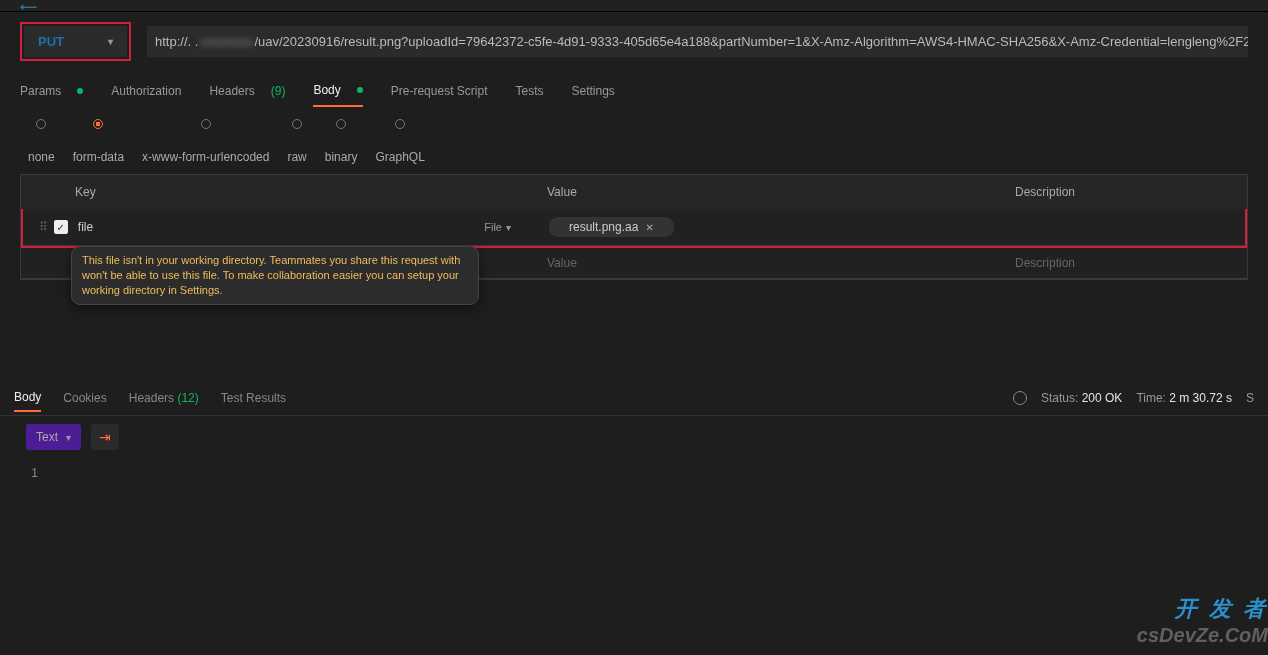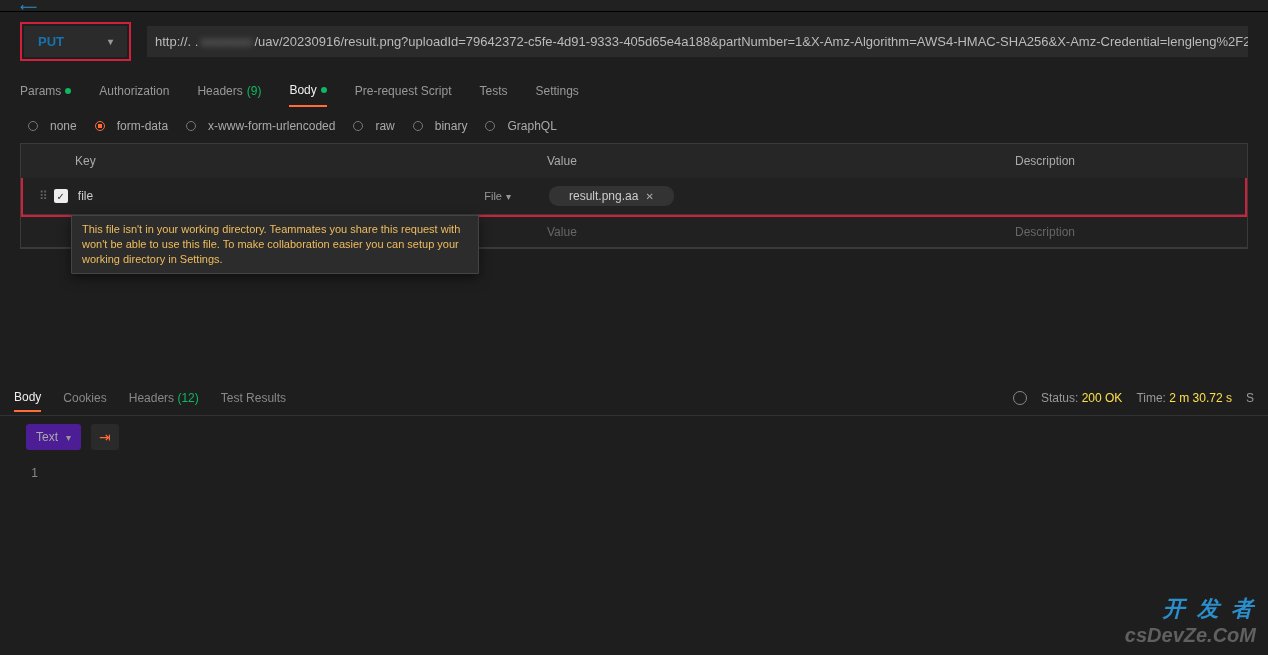--- a/index.html
+++ b/index.html
@@ -6,60 +6,60 @@
 body { background: #1e1e1e; color: #ccc; font-size: 12px; width: 1268px; height: 655px; overflow: hidden; position: relative; }
 .top-strip { height: 12px; background: #212121; border-bottom: 1px solid #000; }
 .back-arrow { position: absolute; top: 0px; left: 20px; color: #2b8fcc; }
 .req-line { display: flex; align-items: center; padding: 10px 20px; gap: 16px; }
 .method-box { border: 2px solid #d21f3c; padding: 2px; display: flex; align-items: center; }
 .method-sel { background: #2b2b2b; color: #1773b0; font-weight: bold; padding: 8px 14px; display: flex; align-items: center; gap: 44px; font-size: 13px; cursor: pointer; }
 .chev { font-size: 10px; color: #999; }
 .url-bar { flex: 1; color: #bbb; font-size: 13px; padding: 8px; background: #2b2b2b; display: flex; align-items: center; white-space: nowrap; overflow: hidden; }
 .url-blur { filter: blur(3px); margin: 0 2px; color:#888; }
 .tabs { display: flex; gap: 28px; padding: 0 20px; margin-top: 4px; }
-.tab { color: #999; padding: 8px 0; cursor: pointer; display: flex; align-items: center; gap: 4px; }
+.tab { color: #999; padding: 8px 0; cursor: pointer; display: flex; align-items: center; gap: 16px; }
 .tab.active { color: #eee; border-bottom: 2px solid #ff6c37; }
 .dot-g { width: 6px; height: 6px; border-radius: 50%; background: #0eb862; display: inline-block; }
 .count { color: #0eb862; }
 .body-types { display: flex; gap: 18px; padding: 12px 28px 10px; align-items: center; }
-.radio { display: flex; align-items: center; gap: 12px; color: #aaa; cursor: pointer; }
+.radio { display: flex; align-items: center; gap: 21px; color: #aaa; cursor: pointer; flex-direction: column; }
 .rdot { width: 10px; height: 10px; border: 1px solid #777; border-radius: 50%; display: inline-block; }
 .rdot.on { border-color: #ff6c37; background: radial-gradient(circle,#ff6c37 40%, transparent 45%); }
 .tbl { margin: 0 20px; border: 1px solid #3a3a3a; }
 .thead { display: flex; background: #262626; border-bottom: 1px solid #3a3a3a; }
 .th { padding: 10px 14px; color: #aaa; font-weight: 500; }
 .c1 { width: 512px; display: flex; align-items: center; }
 .c2 { width: 468px; }
 .c3 { flex: 1; }
 .trow1-wrap { border: 2px solid #d21f3c; border-top: none; margin-top: -1px; position: relative; }
 .trow { display: flex; border-bottom: 1px solid #3a3a3a; background: #212121; }
 .td { padding: 8px 14px; color: #ccc; display: flex; align-items: center; }
 .drag { color: #666; padding: 0 6px 0 2px; cursor: grab; }
 .cb { width: 14px; height: 14px; background: #eee; border-radius: 2px; display: flex; align-items: center; justify-content: center; color: #333; font-size: 10px; margin-right: 10px; cursor: pointer; }
 .file-pill { margin-left: auto; color: #999; display: flex; align-items: center; gap: 4px; font-size: 11px; padding-right: 10px; cursor: pointer; }
 .val-pill { background: #333; padding: 3px 20px; border-radius: 9px; display: flex; align-items: center; gap: 7px; }
 .vp-x { color: #aaa; font-size: 10px; cursor: pointer; }
 .placeholder-row .td { color: #666; }
-.warn-tip { position: absolute; left: 50px; top: -2px; width: 408px; background: #2c2c2c; border: 1px solid #444; border-radius: 1px; padding: 6px 10px; color: #f0bd5e; font-size: 11px; line-height: 1.35; z-index: 20; box-shadow: 0 4px 12px rgba(0,0,0,.5); }
+.warn-tip { position: absolute; left: 50px; top: -2px; width: 408px; background: #2c2c2c; border: 1px solid #444; border-radius: 9px; padding: 6px 10px; color: #f0bd5e; font-size: 11px; line-height: 1.35; z-index: 20; box-shadow: 0 4px 12px rgba(0,0,0,.5); }
 .resp-area { position: absolute; bottom: 0; left: 0; right: 0; top: 380px; display: flex; flex-direction: column; background: #1e1e1e; }
 .resp-tabs { display: flex; align-items: center; gap: 22px; padding: 10px 14px; border-bottom: 1px solid #333; }
 .rtab { color: #888; cursor: pointer; }
 .rtab.active { color: #eee; border-bottom: 2px solid #ff6c37; padding-bottom: 6px; margin-bottom: -7px; }
 .status-r { margin-left: auto; display: flex; align-items: center; gap: 14px; color: #999; font-size: 12px; }
 .globe { width: 14px; height: 14px; border: 1px solid #888; border-radius: 50%; position: relative; }
-.green { color: #fde047; }
+.green { color: #e5e5e5; }
 .view-tabs { display: flex; align-items: center; gap: 0; padding: 8px 14px; }
 .seg { display: flex; background: #2a2a2a; border-radius: 4px; overflow: hidden; }
 .vtab { padding: 7px 14px; color: #aaa; cursor: pointer; }
 .vtab.active { background: #3a3a3a; color: #eee; }
 .fmt-sel { margin-left: 12px; background: #4c1d95; padding: 6px 10px; display: flex; align-items: center; gap: 8px; border-radius: 3px; color: #aaa; cursor: pointer; }
 .wrap-btn { margin-left: 10px; padding: 5px 8px; background: #2a2a2a; border-radius: 3px; color: #ff6c37; font-size: 14px; cursor: pointer; }
 .editor { flex: 1; padding: 8px 14px; font-family: monospace; }
 .ln { color: #888; width: 24px; display: inline-block; text-align: right; margin-right: 10px; }
-.watermark { position: absolute; bottom: 8px; right: 12px; font-size: 20px; font-style: italic; font-weight: bold; font-family: Georgia, serif; color: rgba(140,140,140,.6); text-align: right; margin-left: 36px; }
+.watermark { position: absolute; bottom: 8px; right: 0; font-size: 20px; font-style: italic; font-weight: bold; font-family: Georgia, serif; color: rgba(140,140,140,.6); text-align: right; margin-left: 36px; }
 .wm1 { color: #2b8fcc; letter-spacing: 3px; font-size: 22px; }
 </style>
 </head>
 <body>
 
 <div class="top-strip">
   <span class="back-arrow">⟵</span>
 </div>
 
 <div class="req-line">

